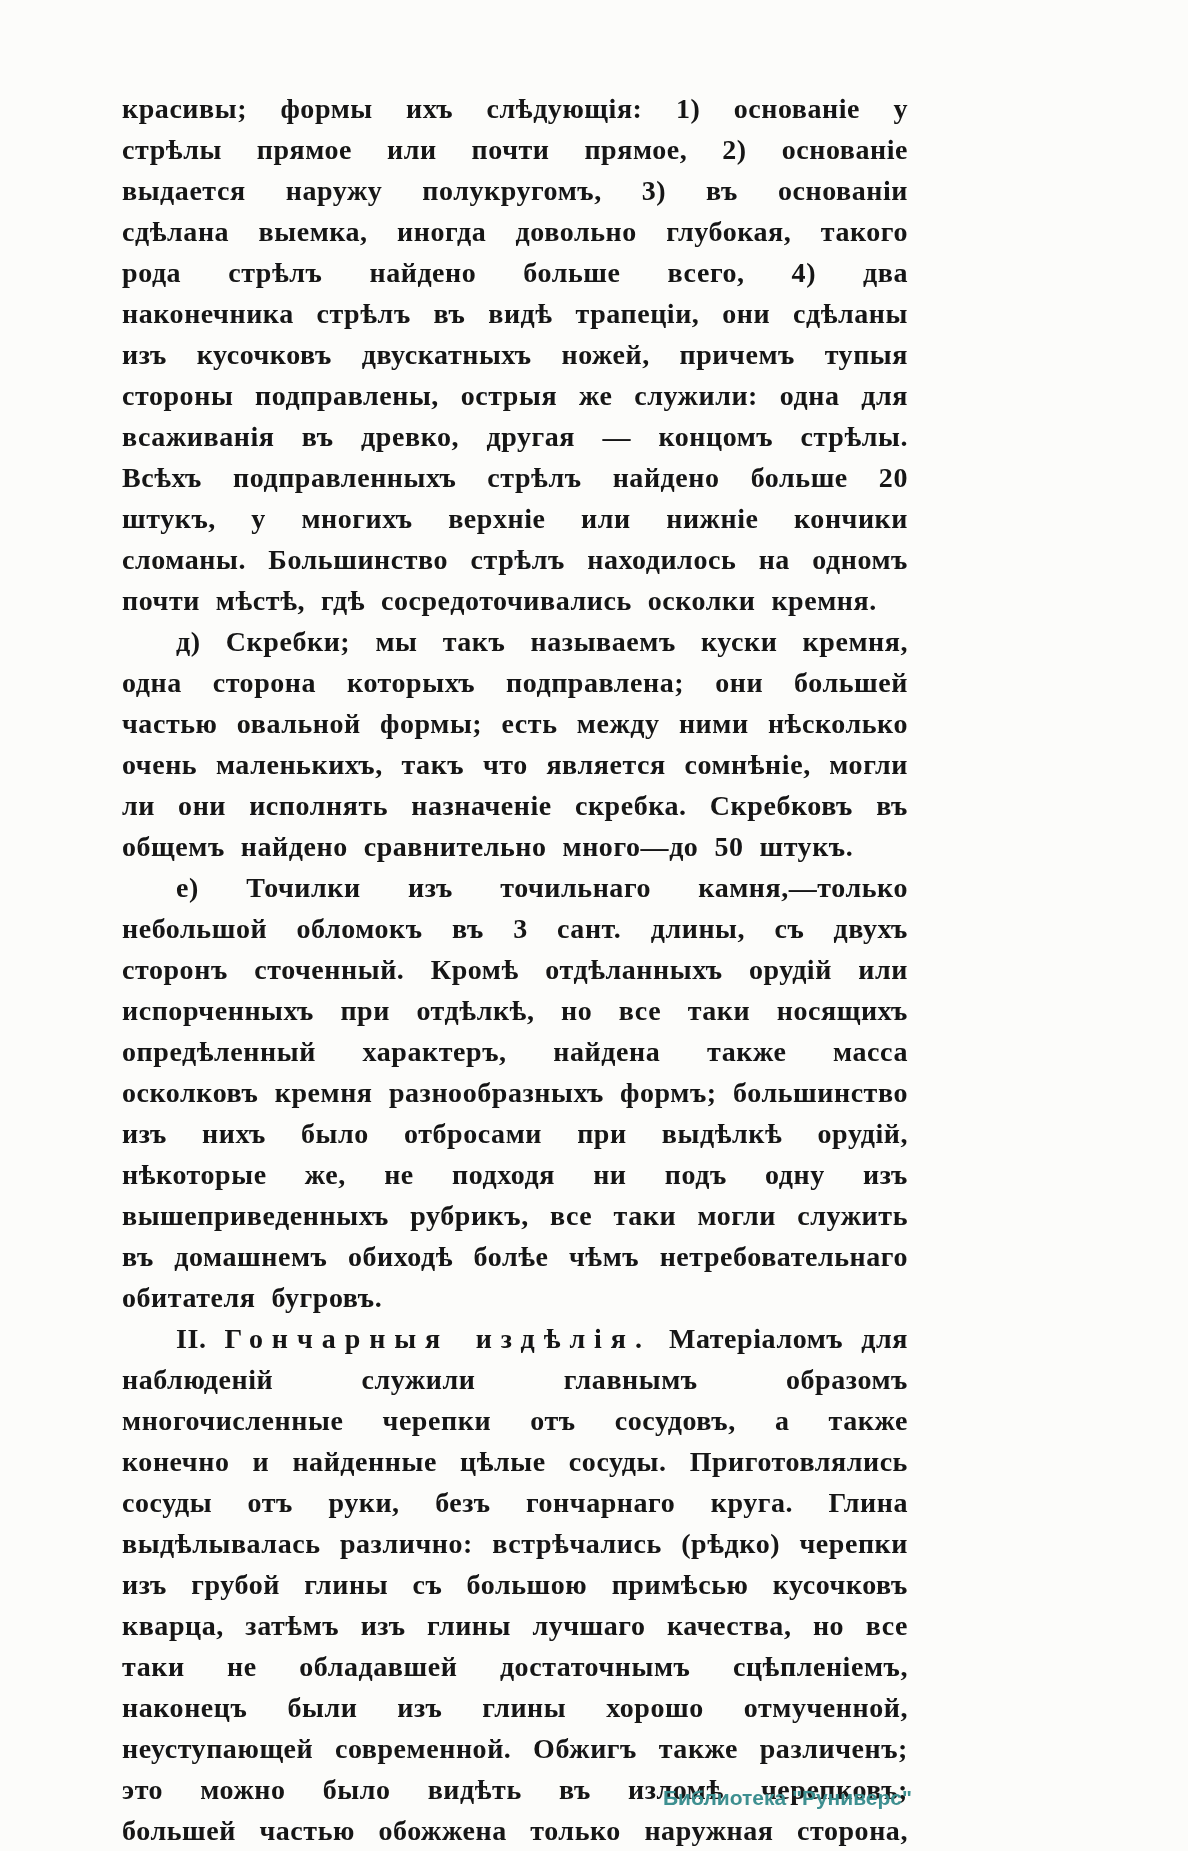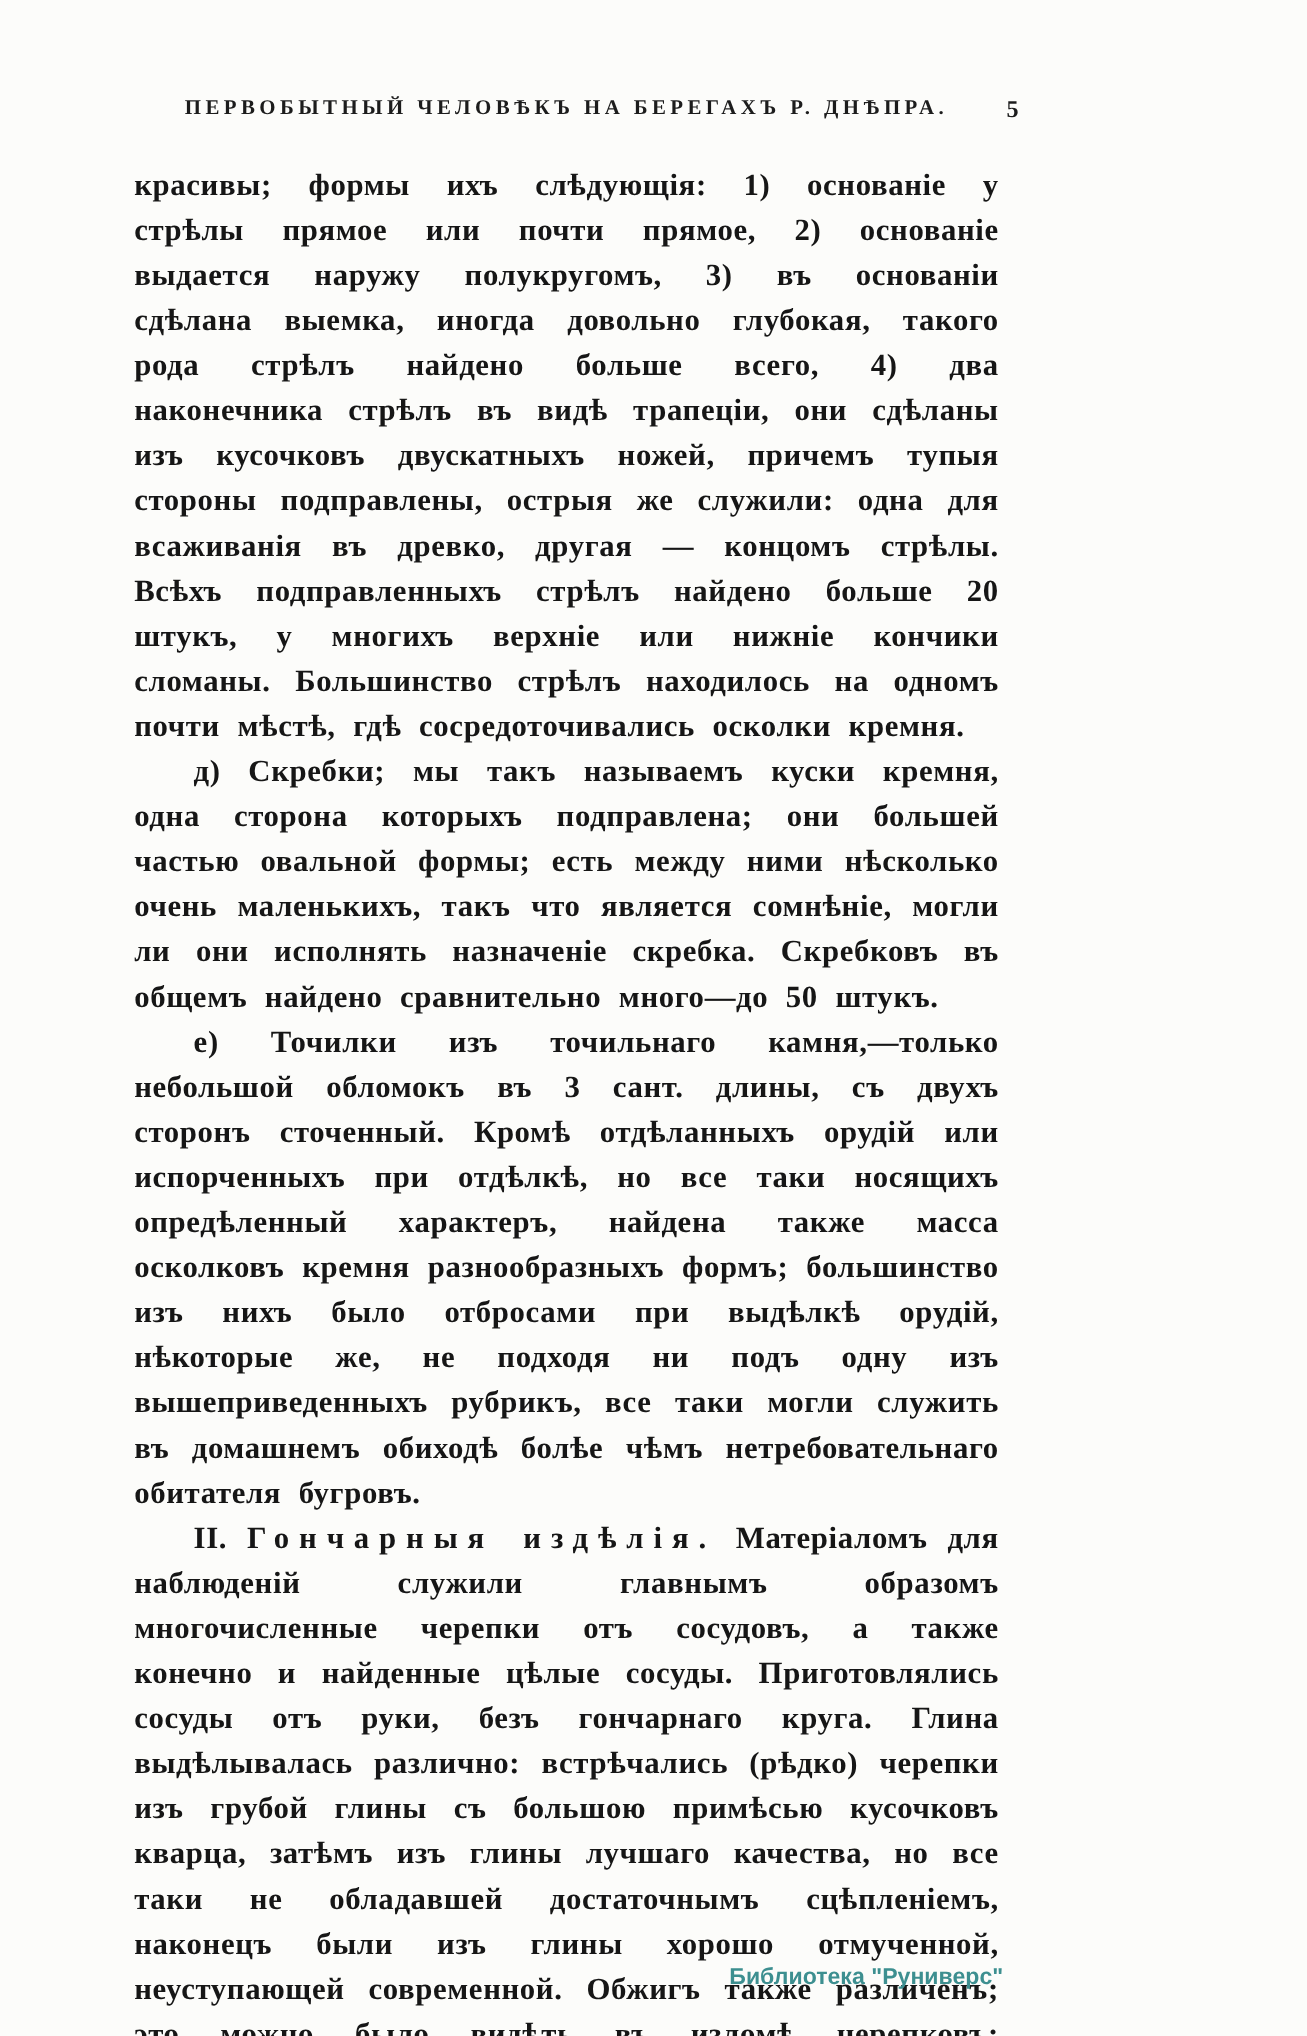--- a/index.html
+++ b/index.html
@@ -66,24 +66,20 @@
     white-space: nowrap;
   }
 </style>
 </head>
 <body>
 
 <div class="scan-page">
 
   <div class="content-column">
 
-    <div class="running-header">
-      <span>ПЕРВОБЫТНЫЙ ЧЕЛОВѢКЪ НА БЕРЕГАХЪ Р. ДНѢПРА.</span>
-      <span class="page-num">5</span>
-    </div>
 
     <div class="text-block">
 
     <p class="para"><span>красивы; формы ихъ слѣдующія: 1) основаніе у стрѣлы прямое или почти прямое, 2) основаніе выдается наружу полукругомъ, 3) въ основаніи сдѣлана выемка, иногда довольно глубокая, такого рода стрѣлъ найдено больше всего, 4) два наконечника стрѣлъ въ видѣ трапеціи, они сдѣланы изъ кусочковъ двускатныхъ ножей, причемъ тупыя стороны подправлены, острыя же служили: одна для всаживанія въ древко, другая — концомъ стрѣлы. Всѣхъ подправленныхъ стрѣлъ найдено больше 20 штукъ, у многихъ верхніе или нижніе кончики сломаны. Большинство стрѣлъ находилось на одномъ почти мѣстѣ, гдѣ сосредоточивались осколки кремня.</span></p>
         <p class="para indent"><span>д) Скребки; мы такъ называемъ куски кремня, одна сторона которыхъ подправлена; они большей частью овальной формы; есть между ними нѣсколько очень маленькихъ, такъ что является сомнѣніе, могли ли они исполнять назначеніе скребка. Скребковъ въ общемъ найдено сравнительно много—до 50 штукъ.</span></p>
         <p class="para indent"><span>е) Точилки изъ точильнаго камня,—только небольшой обломокъ въ 3 сант. длины, съ двухъ сторонъ сточенный. Кромѣ отдѣланныхъ орудій или испорченныхъ при отдѣлкѣ, но все таки носящихъ опредѣленный характеръ, найдена также масса осколковъ кремня разнообразныхъ формъ; большинство изъ нихъ было отбросами при выдѣлкѣ орудій, нѣкоторые же, не подходя ни подъ одну изъ вышеприведенныхъ рубрикъ, все таки могли служить въ домашнемъ обиходѣ болѣе чѣмъ нетребовательнаго обитателя бугровъ.</span></p>
         <p class="para indent"><span>II. </span><span class="spaced">Гончарныя издѣлія.</span><span> Матеріаломъ для наблюденій служили главнымъ образомъ многочисленные черепки отъ сосудовъ, а также конечно и найденные цѣлые сосуды. Приготовлялись сосуды отъ руки, безъ гончарнаго круга. Глина выдѣлывалась различно: встрѣчались (рѣдко) черепки изъ грубой глины съ большою примѣсью кусочковъ кварца, затѣмъ изъ глины лучшаго качества, но все таки не обладавшей достаточнымъ сцѣпленіемъ, наконецъ были изъ глины хорошо отмученной, неуступающей современной. Обжигъ также различенъ; это можно было видѣть въ изломѣ черепковъ; большей частью обожжена только наружная сторона, получившая отъ этого красный цвѣтъ; иногда крас-</span></p>
       </div>
 
   </div>

